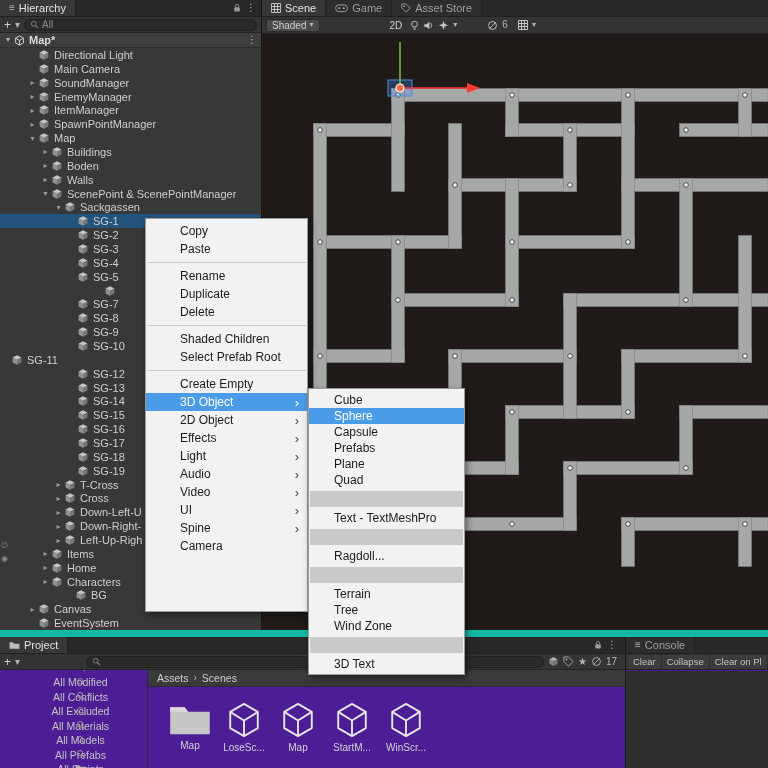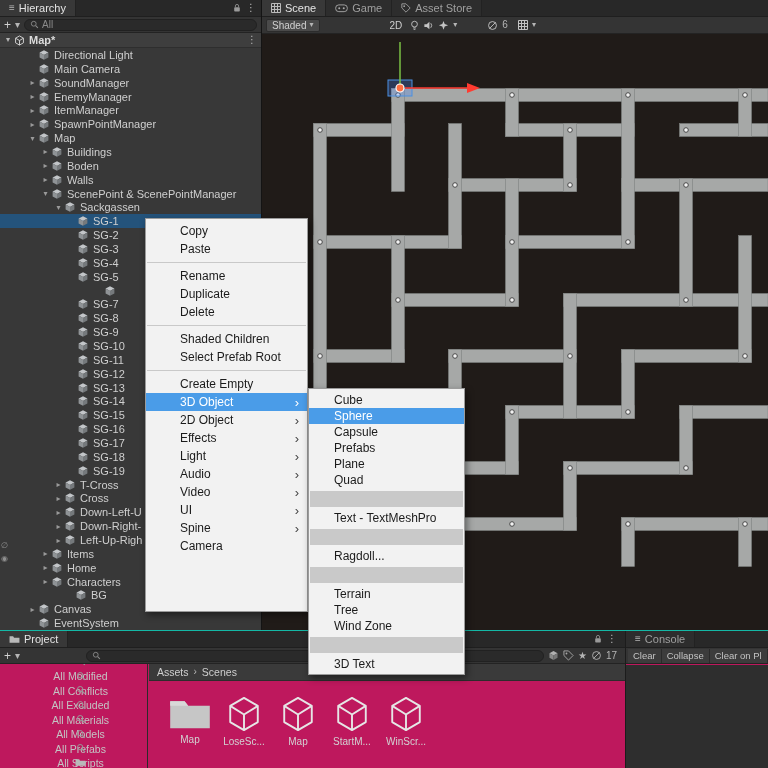--- a/index.html
+++ b/index.html
@@ -42,21 +42,21 @@
   
   .scene{position:absolute;left:262px;top:0;width:506px;height:630px;background:#201b18;}
   .scene .toolbar{height:17px;}
   .btn{height:13px;display:flex;align-items:center;gap:3px;background:#4a4a4a;border:1px solid #2c2c2c;border-radius:2px;padding:0 5px;color:#d0d0d0;font-size:10px;}
   .flatbtn{color:#cfcfcf;font-size:10px;padding:0 4px;}
   .viewport{position:absolute;left:0;top:34px;width:506px;height:596px;}
   svg .c{fill:#a6a8a7;stroke:#7e807f;stroke-width:.6;}
   svg .d{fill:#f2f2f2;stroke:#4a4a4a;stroke-width:1;}
 
   
-  .bottom{position:absolute;left:0;top:630px;width:768px;height:138px;border-top:1px solid #14b8a6;background:#be185d;}
+  .bottom{position:absolute;left:0;top:630px;width:768px;height:138px;border-top:7px solid #14b8a6;background:#4c1d95;}
   .project{position:absolute;left:0;top:0;width:625px;height:138px;}
   .console{position:absolute;left:625px;top:0;width:143px;height:138px;border-left:1px solid #1c1c1c;}
   .console .body{position:absolute;top:34px;left:0;right:0;bottom:0;background:#2e2e2e;}
   .cbtn{background:#3c3c3c;border:none;border-right:1px solid #2a2a2a;color:#c4c4c4;font-size:9.5px;height:14px;padding:0 5px;white-space:nowrap;}
   .favs{position:absolute;left:0;top:33px;width:148px;bottom:0;overflow:hidden;border-right:1px solid #2b2b2b;padding-top:0;}
   .favs .inner{margin-top:-8px;}
   .frow{height:14.5px;display:flex;align-items:center;gap:4px;padding-left:14px;color:#c4c4c4;font-size:10.5px;white-space:nowrap;flex-direction:column;}
   .crumbs{position:absolute;left:149px;top:33px;right:0;height:17px;background:#3a3a3a;border-bottom:1px solid #2c2c2c;display:flex;align-items:center;gap:5px;padding:0 8px;color:#cfcfcf;font-size:10.5px;}
   .assets-grid{position:absolute;left:149px;top:50px;right:0;bottom:0;display:flex;align-items:flex-start;gap:2px;padding:14px 0 0 15px;}
   .tile{width:52px;display:flex;flex-direction:column;align-items:center;gap:3px;}
@@ -369,21 +369,21 @@
           <span class="cube">
             <svg viewBox="0 0 12 12" width="12" height="12">
               <path d="M6 1.2 10.4 3.6 6 6 1.6 3.6Z" fill="#c2c5c8"></path>
               <path d="M1.6 3.6 6 6v4.8L1.6 8.4Z" fill="#8f9396"></path>
               <path d="M10.4 3.6 6 6v4.8l4.4-2.4Z" fill="#75797c"></path>
             </svg>
           </span>
           <span class="lbl">SG-10</span>
         </div>
 
-        <div class="hrow" style="padding-left: 66px;">
+        <div class="hrow" style="">
           <span class="arr"></span>
           <span class="cube">
             <svg viewBox="0 0 12 12" width="12" height="12">
               <path d="M6 1.2 10.4 3.6 6 6 1.6 3.6Z" fill="#c2c5c8"></path>
               <path d="M1.6 3.6 6 6v4.8L1.6 8.4Z" fill="#8f9396"></path>
               <path d="M10.4 3.6 6 6v4.8l4.4-2.4Z" fill="#75797c"></path>
             </svg>
           </span>
           <span class="lbl">SG-11</span>
         </div>

